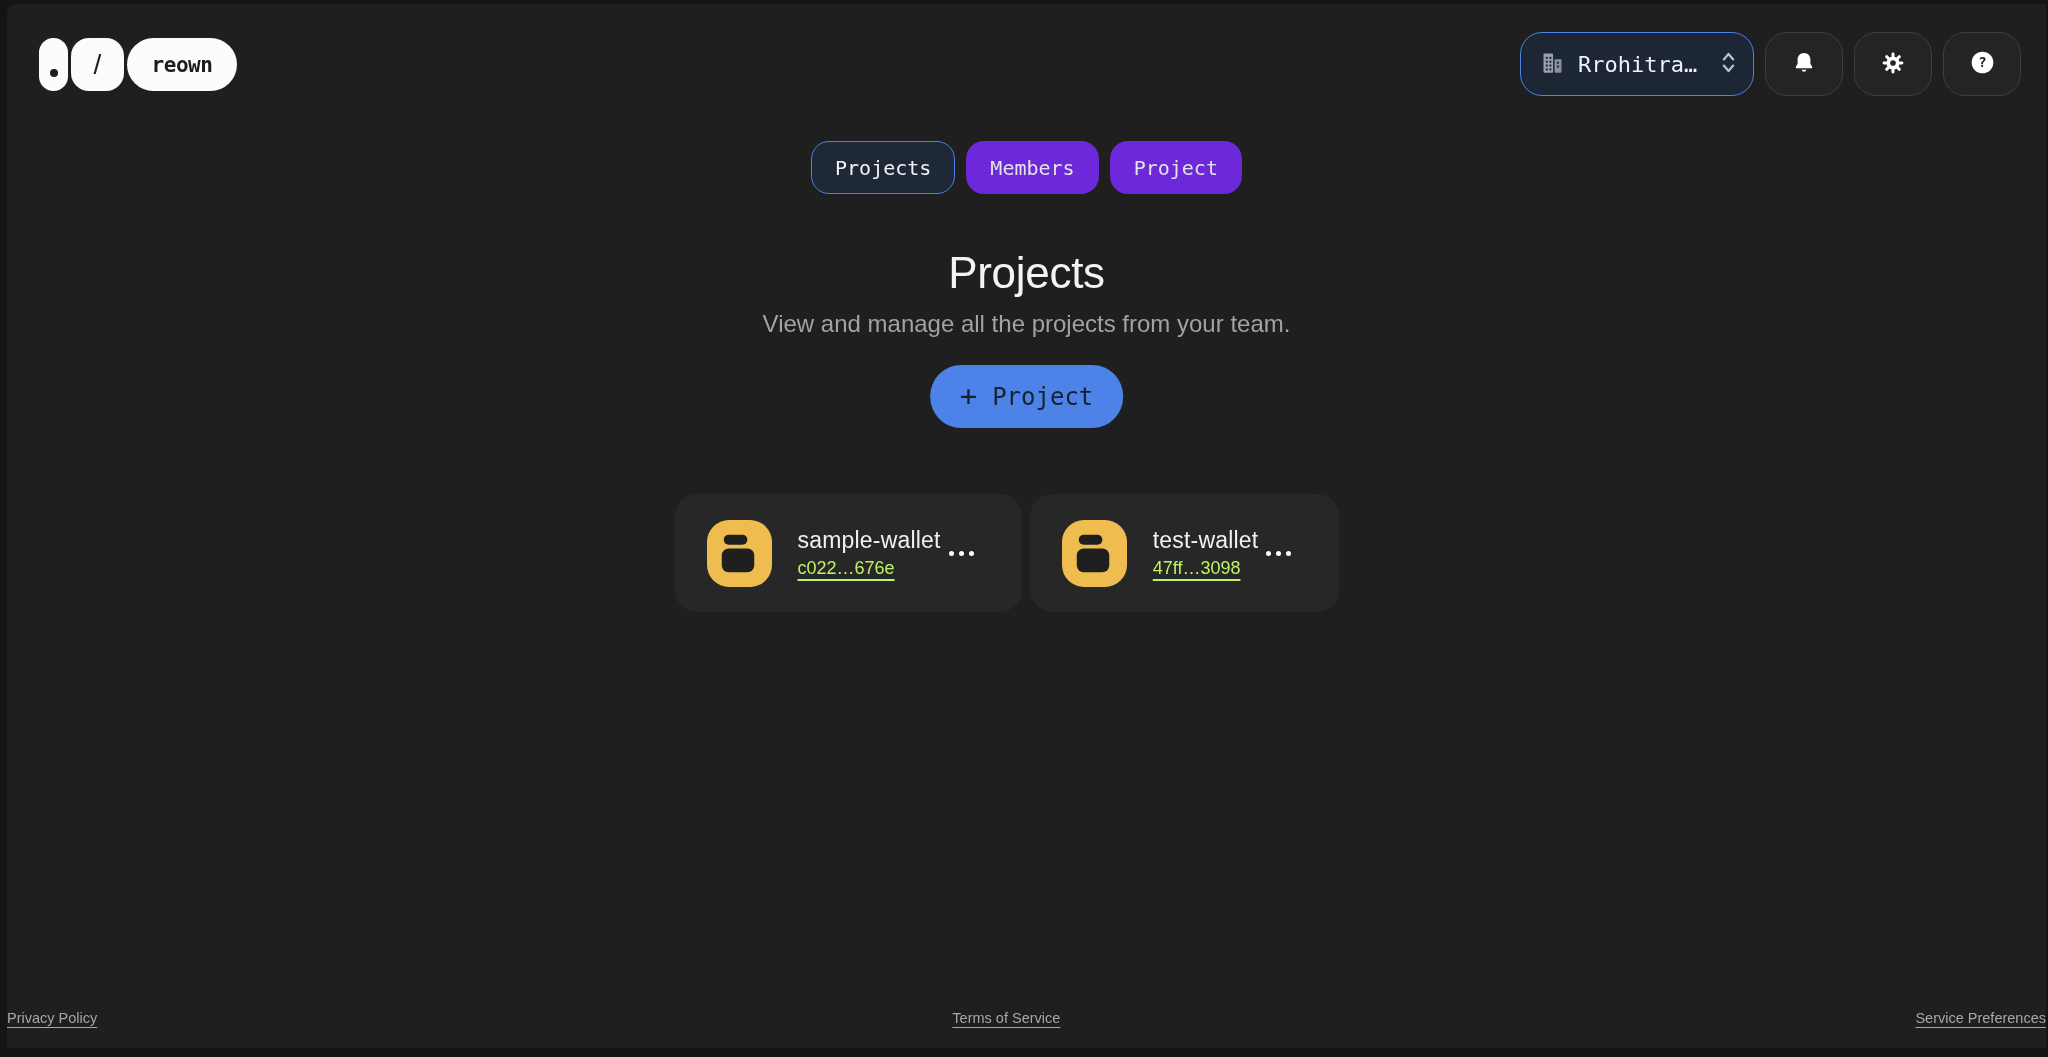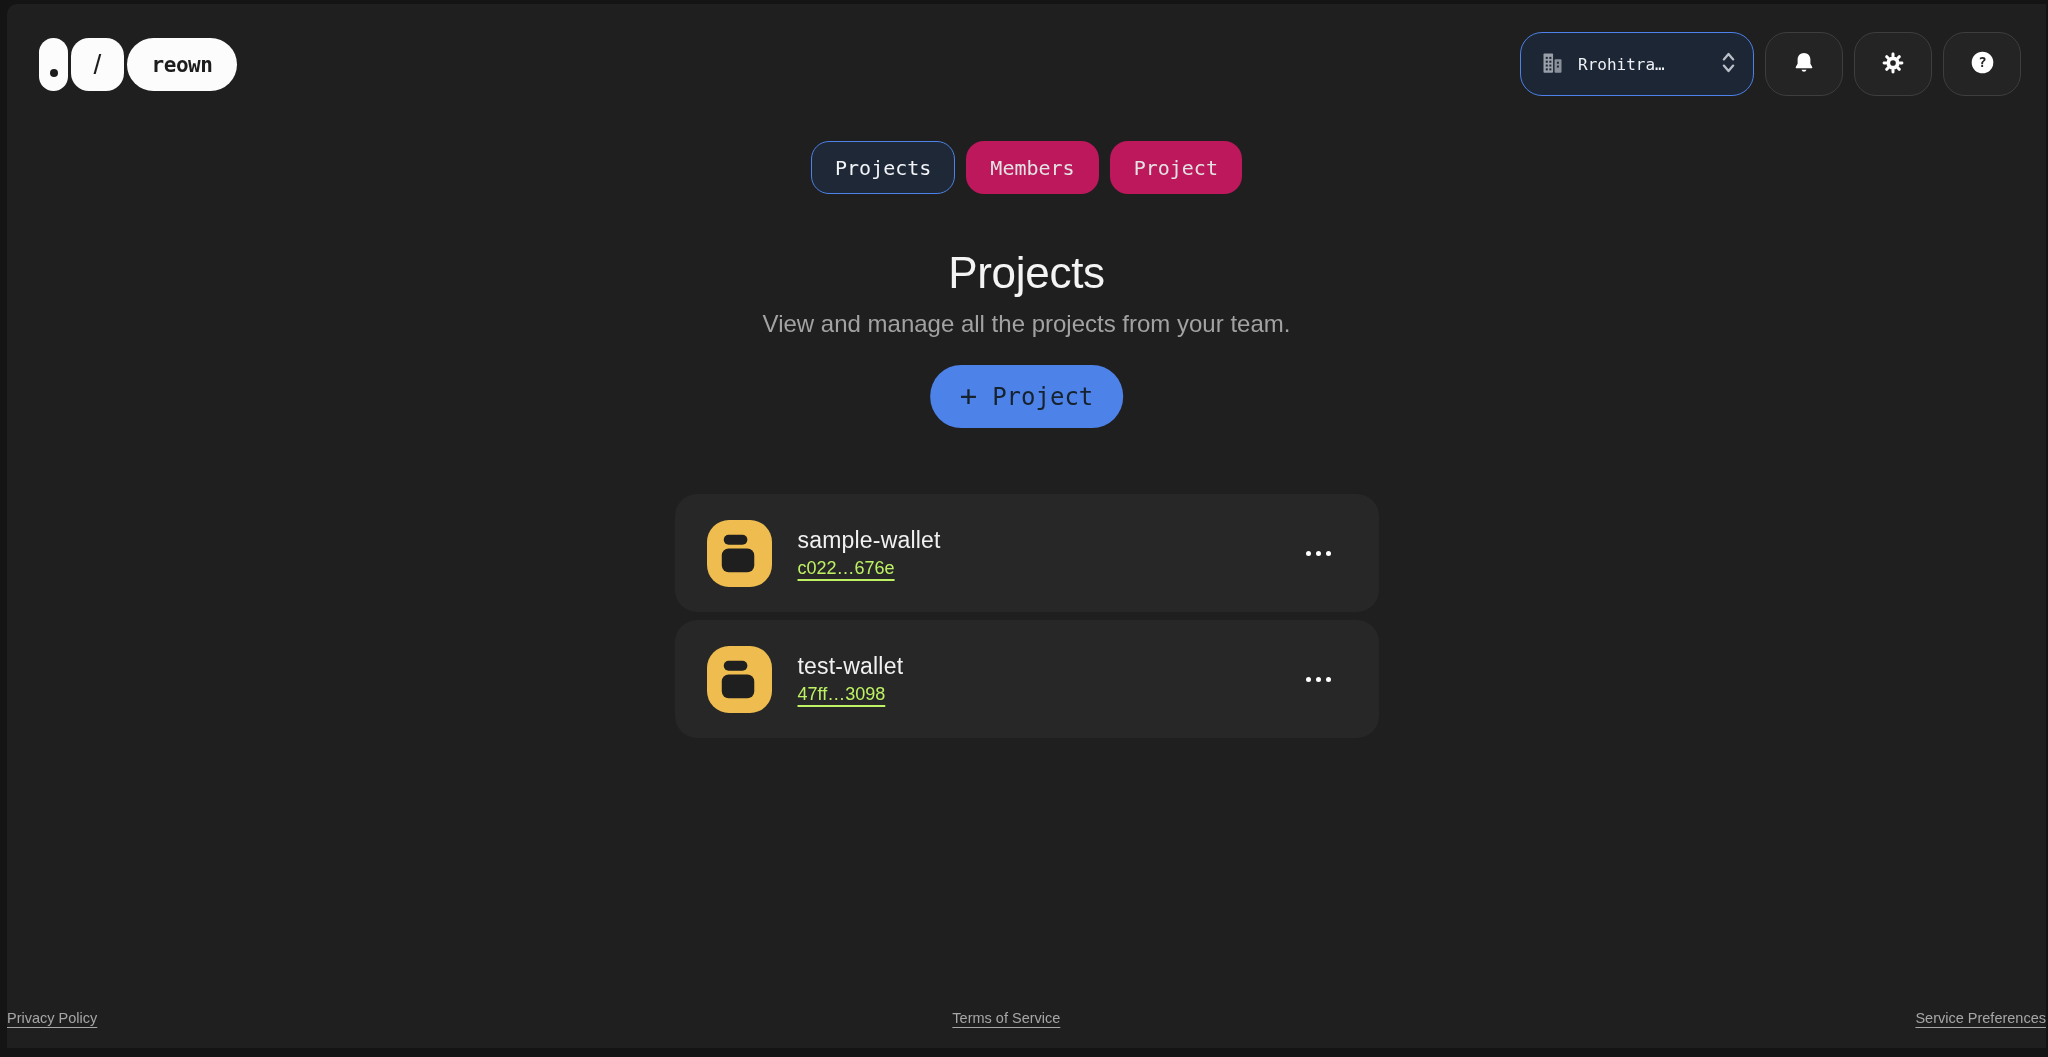--- a/index.html
+++ b/index.html
@@ -15,44 +15,44 @@
   .pill { background:#fcfcfc; color:#1d1d1d; display:flex; align-items:center; justify-content:center; }
   .pill-dot   { width:29px; border-radius:26px; }
   .pill-dot i { display:block; width:8px; height:8px; border-radius:50%; background:#1d1d1d; transform:translateY(8px); }
   .pill-slash { width:53px; border-radius:18px; font-size:28px; font-weight:500; }
   .pill-brand { width:110px; border-radius:28px; font-size:21px; font-weight:600; letter-spacing:-0.4px; }
 
   .controls { position:absolute; top:28px; right:25px; display:flex; gap:11px; align-items:center; }
   .org-btn { width:234px; height:64px; border-radius:22px; background:#1d2634;
              border:1.5px solid #4d82e8; display:flex; align-items:center;
              padding:0 14px 0 18px; gap:12px; cursor:pointer; }
-  .org-name { flex:1; font-size:16px; color:#eef1f5; text-align:left; white-space:nowrap; overflow:hidden; }
+  .org-name { flex:1; font-size:22px; color:#eef1f5; text-align:left; white-space:nowrap; overflow:hidden; }
   .icon-btn { width:78px; height:64px; border-radius:22px; background:#242424;
               border:1px solid #3e3e3e; display:flex; align-items:center; justify-content:center; cursor:pointer; }
 
   
   .tabs { position:absolute; top:137px; left:0; right:0; display:flex; justify-content:center; gap:11px; }
   .tab { height:53px; border-radius:18px; padding:0 23px; font-size:20px; color:#e3e3e3;
-         background:#be185d; display:flex; align-items:center; border:1.5px solid transparent; cursor:pointer; }
+         background:#6d28d9; display:flex; align-items:center; border:1.5px solid transparent; cursor:pointer; }
   .tab.active { background:#1e2836; border-color:#4d82e8; color:#f2f4f8; }
 
   
   .page-title { position:absolute; top:244px; left:0; right:0; text-align:center;
                 font-size:44px; font-weight:500; color:#f4f4f4; letter-spacing:-0.3px; }
   .page-subtitle { position:absolute; top:306px; left:0; right:0; text-align:center;
                    font-size:24px; color:#a2a2a2; }
   .new-project { position:absolute; top:361px; left:50%; transform:translateX(-50%);
                  height:63px; padding:0 30px; border-radius:31px; border:none;
                  background:#4d82e8; color:#16222e; display:flex; align-items:center; gap:15px;
                  font-size:24px; cursor:pointer; }
   .new-project .plus { font-size:29px; font-weight:400; transform:translateY(-1px); }
 
   
   .cards { position:absolute; top:490px; left:50%; transform:translateX(-50%);
-           width:704px; display:flex; flex-direction:column; gap:8px; }
+           width:704px; display:flex; flex-direction:row; gap:8px; }
   .card { height:118px; background:#272727; border-radius:22px; display:flex;
           align-items:center; padding:0 40px 0 32px; cursor:pointer; }
   .picon { width:65px; height:67px; border-radius:22px; margin-right:26px; flex:0 0 auto;
            display:flex; align-items:center; justify-content:center; }
   .picon svg { display:block; width:65px; height:67px; }
   .pinfo { display:flex; flex-direction:column; gap:4px; }
   .pname { font-size:23px; font-weight:500; color:#f1f1f1; letter-spacing:0.2px; }
   .pid   { font-size:18px; color:#bef264; text-decoration:underline;
            text-underline-offset:5px; text-decoration-thickness:1.5px; width:max-content; }
   .menu-btn { margin-left:auto; background:none; border:none; display:flex; gap:5px;

